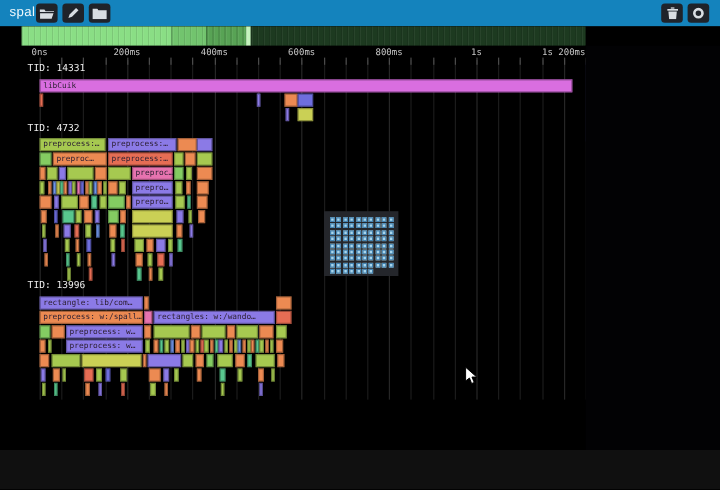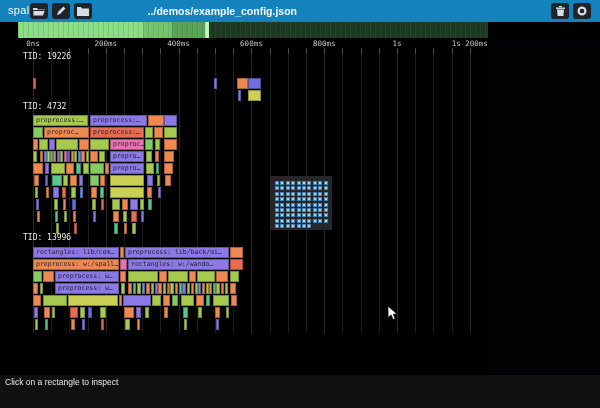--- a/index.html
+++ b/index.html
@@ -63,21 +63,20 @@
       </span>
     </div>
     <div class="tb-btn" style="left:74px">
       <span>
         <svg class="icon" width="12" height="9" viewBox="0 0 12 9">
           <path d="M0 0h4l1 1.5h7V9H0z" fill="#d8dde2"></path>
         </svg>
       </span>
     </div>
 
-    <span class="file-title">../demos/example_config.json</span>
 
     <div class="tb-btn" style="left:551px">
       <span>
         <svg class="icon" width="9" height="10" viewBox="0 0 9 10">
           <rect x="0" y="1.5" width="9" height="1.4" fill="#d8dde2"></rect>
           <rect x="3" y="0" width="3" height="1.2" fill="#d8dde2"></rect>
           <path d="M1 3.6h7L7.4 10H1.6z" fill="#d8dde2"></path>
         </svg>
       </span>
     </div>
@@ -151,21 +150,22 @@
       <div class="tick" style="left: 469.8px;"></div>
       <div class="gridline" style="left: 488px; background-color: rgb(27, 27, 27);"></div>
       <div class="tick" style="left: 488px;"></div>
       <div class="ruler-label" style="left: 33px;">0ns</div>
       <div class="ruler-label" style="left: 105.8px;">200ms</div>
       <div class="ruler-label" style="left: 178.6px;">400ms</div>
       <div class="ruler-label" style="left: 251.4px;">600ms</div>
       <div class="ruler-label" style="left: 324.2px;">800ms</div>
       <div class="ruler-label" style="left: 397px;">1s</div>
       <div class="ruler-label" style="left: 469.8px;">1s 200ms</div>
-      <div class="tid-header" style="top: 52px;">TID: 19226</div>
+      <div class="tid-header" style="top: 52px;">TID: 14331</div>
+      <div class="bar" style="left: 33px; top: 66px; width: 444px; background-color: rgb(217, 110, 224);">libCuik</div>
       <div class="bar" style="left: 33px; top: 78px; width: 2px; background-color: rgb(230, 109, 84);"></div>
       <div class="bar" style="left: 214px; top: 78px; width: 1px; background-color: rgb(139, 122, 230);"></div>
       <div class="bar" style="left: 237px; top: 78px; width: 11px; background-color: rgb(236, 138, 82);"></div>
       <div class="bar" style="left: 248px; top: 78px; width: 13px; background-color: rgb(110, 110, 222);"></div>
       <div class="bar" style="left: 238px; top: 90px; width: 1px; background-color: rgb(139, 122, 230);"></div>
       <div class="bar" style="left: 248px; top: 90px; width: 13px; background-color: rgb(202, 208, 85);"></div>
       <div class="tid-header" style="top: 102px;">TID: 4732</div>
       <div class="bar" style="left: 33px; top: 115px; width: 55px; background-color: rgb(166, 201, 80);">preprocess:…</div>
       <div class="bar" style="left: 90px; top: 115px; width: 57px; background-color: rgb(139, 122, 230);">preprocess:…</div>
       <div class="bar" style="left: 148px; top: 115px; width: 16px; background-color: rgb(236, 138, 82);"></div>
@@ -261,23 +261,22 @@
       <div class="bar" style="left: 113px; top: 211px; width: 6px; background-color: rgb(236, 138, 82);"></div>
       <div class="bar" style="left: 123px; top: 211px; width: 4px; background-color: rgb(166, 201, 80);"></div>
       <div class="bar" style="left: 131px; top: 211px; width: 6px; background-color: rgb(230, 109, 84);"></div>
       <div class="bar" style="left: 141px; top: 211px; width: 3px; background-color: rgb(139, 122, 230);"></div>
       <div class="bar" style="left: 56px; top: 223px; width: 2px; background-color: rgb(166, 201, 80);"></div>
       <div class="bar" style="left: 74px; top: 223px; width: 2px; background-color: rgb(230, 109, 84);"></div>
       <div class="bar" style="left: 114px; top: 223px; width: 4px; background-color: rgb(88, 199, 142);"></div>
       <div class="bar" style="left: 124px; top: 223px; width: 3px; background-color: rgb(236, 138, 82);"></div>
       <div class="bar" style="left: 132px; top: 223px; width: 4px; background-color: rgb(166, 201, 80);"></div>
       <div class="tid-header" style="top: 233px;">TID: 13996</div>
-      <div class="bar" style="left: 33px; top: 247px; width: 86px; background-color: rgb(139, 122, 230);">rectangles: lib/com…</div>
+      <div class="bar" style="left: 33px; top: 247px; width: 86px; background-color: rgb(139, 122, 230);">rectangle: lib/com…</div>
       <div class="bar" style="left: 120px; top: 247px; width: 4px; background-color: rgb(236, 138, 82);"></div>
-      <div class="bar" style="left: 125px; top: 247px; width: 104px; background-color: rgb(139, 122, 230);">preprocess: lib/back/mi…</div>
       <div class="bar" style="left: 230px; top: 247px; width: 13px; background-color: rgb(236, 138, 82);"></div>
       <div class="bar" style="left: 33px; top: 259px; width: 86px; background-color: rgb(236, 138, 82);">preprocess: w:/spall…</div>
       <div class="bar" style="left: 120px; top: 259px; width: 7px; background-color: rgb(230, 115, 175);"></div>
       <div class="bar" style="left: 128px; top: 259px; width: 101px; background-color: rgb(139, 122, 230);">rectangles: w:/wando…</div>
       <div class="bar" style="left: 230px; top: 259px; width: 13px; background-color: rgb(230, 109, 84);"></div>
       <div class="bar" style="left: 33px; top: 271px; width: 9px; background-color: rgb(132, 204, 98);"></div>
       <div class="bar" style="left: 43px; top: 271px; width: 11px; background-color: rgb(236, 138, 82);"></div>
       <div class="bar" style="left: 55px; top: 271px; width: 64px; background-color: rgb(139, 122, 230);">preprocess: w…</div>
       <div class="bar" style="left: 120px; top: 271px; width: 6px; background-color: rgb(236, 138, 82);"></div>
       <div class="bar" style="left: 128px; top: 271px; width: 30px; background-color: rgb(166, 201, 80);"></div>
@@ -611,16 +610,15 @@
       <div class="mm-seg" style="left: 513.287px; top: 320px; width: 5.59491px; height: 3.4px; background-color: rgb(110, 147, 230); opacity: 0.72;"></div>
       <div class="mm-seg" style="left: 519.482px; top: 320px; width: 7.44512px; height: 3.4px; background-color: rgb(139, 122, 230); opacity: 0.72;"></div>
       <svg width="12" height="16" class="cursor-svg" style="left: 387px; top: 305px;">
         <polygon points="1,1 1,12.5 4.2,10 6,14.6 8.2,13.7 6.3,9.2 10.3,9.2" fill="#fff" stroke="#000" stroke-width="0.8"></polygon>
       </svg>
     </div>
 
   <div class="minimap"></div>
 
   <div class="footer">
-    <p class="hint">Click on a rectangle to inspect</p>
   </div>
 
 </div>
 
 </body></html>

